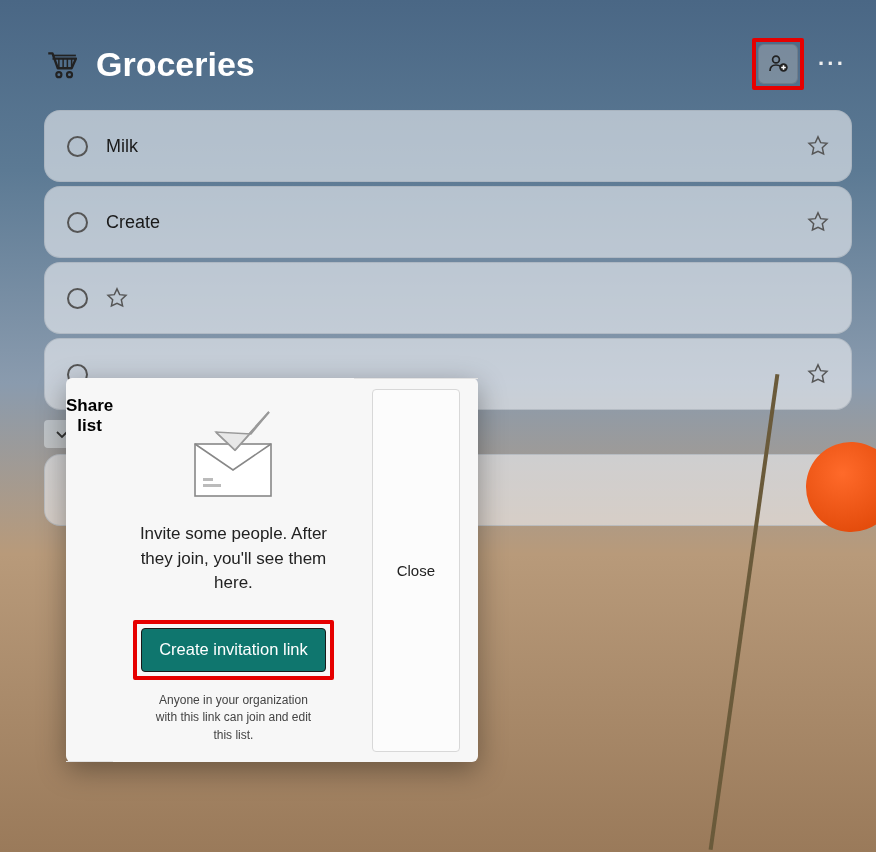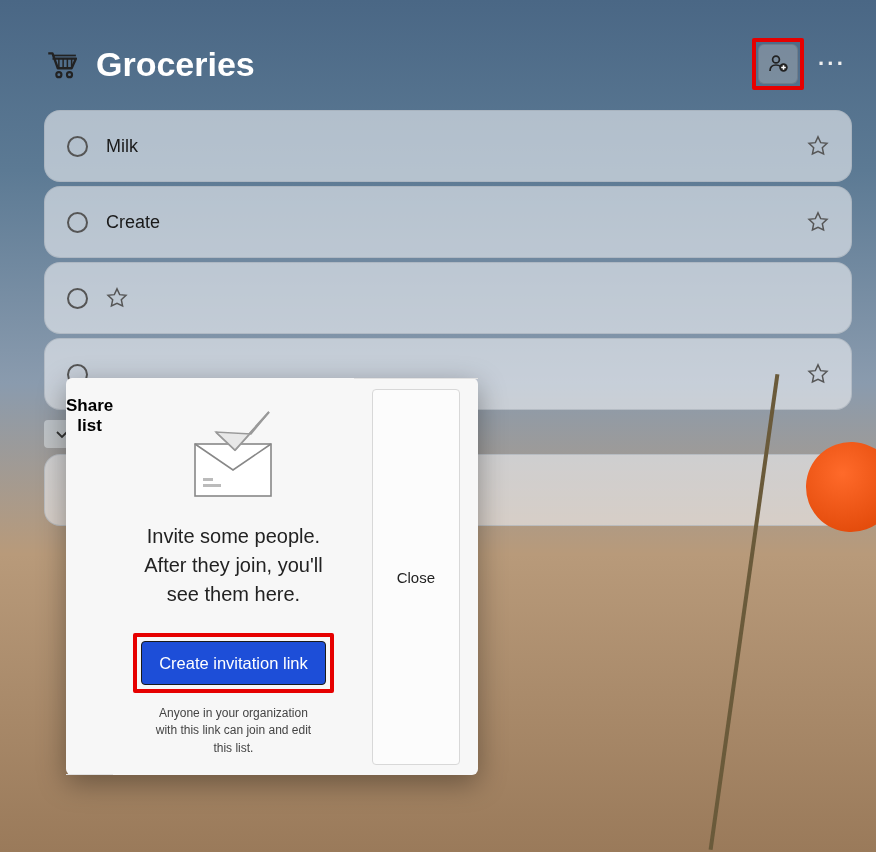--- a/index.html
+++ b/index.html
@@ -103,33 +103,33 @@
   padding: 18px 0 14px;
   font-size: 17px; font-weight: 600;
   border-bottom: 1px solid #e2e2e2;
 }
 .dialog-body {
   padding: 22px 20px 18px;
   display: flex; flex-direction: column; align-items: center;
 }
 .dialog-illustration { margin: 4px 0 18px; }
 .dialog-text {
-  font-size: 20px; color: #222; text-align: center;
+  font-size: 17px; color: #222; text-align: center;
   line-height: 1.45;
   padding: 0 2px;
 }
 .dialog-cta-wrap {
   margin-top: 24px; width: 100%;
   border: 4px solid #e60000;
   padding: 4px;
   border-radius: 2px;
 }
 .dialog-cta {
   width: 100%; height: 44px;
-  background: #1d4ed8;
+  background: #0f766e;
   border: 1px solid #1a1a1a;
   color: #fff; font-size: 16.5px;
   border-radius: 4px;
   cursor: pointer;
 }
 .dialog-subtext {
   font-size: 12px; color: #444; text-align: center;
   line-height: 1.45; margin-top: 12px;
   padding: 0 22px;
 }

